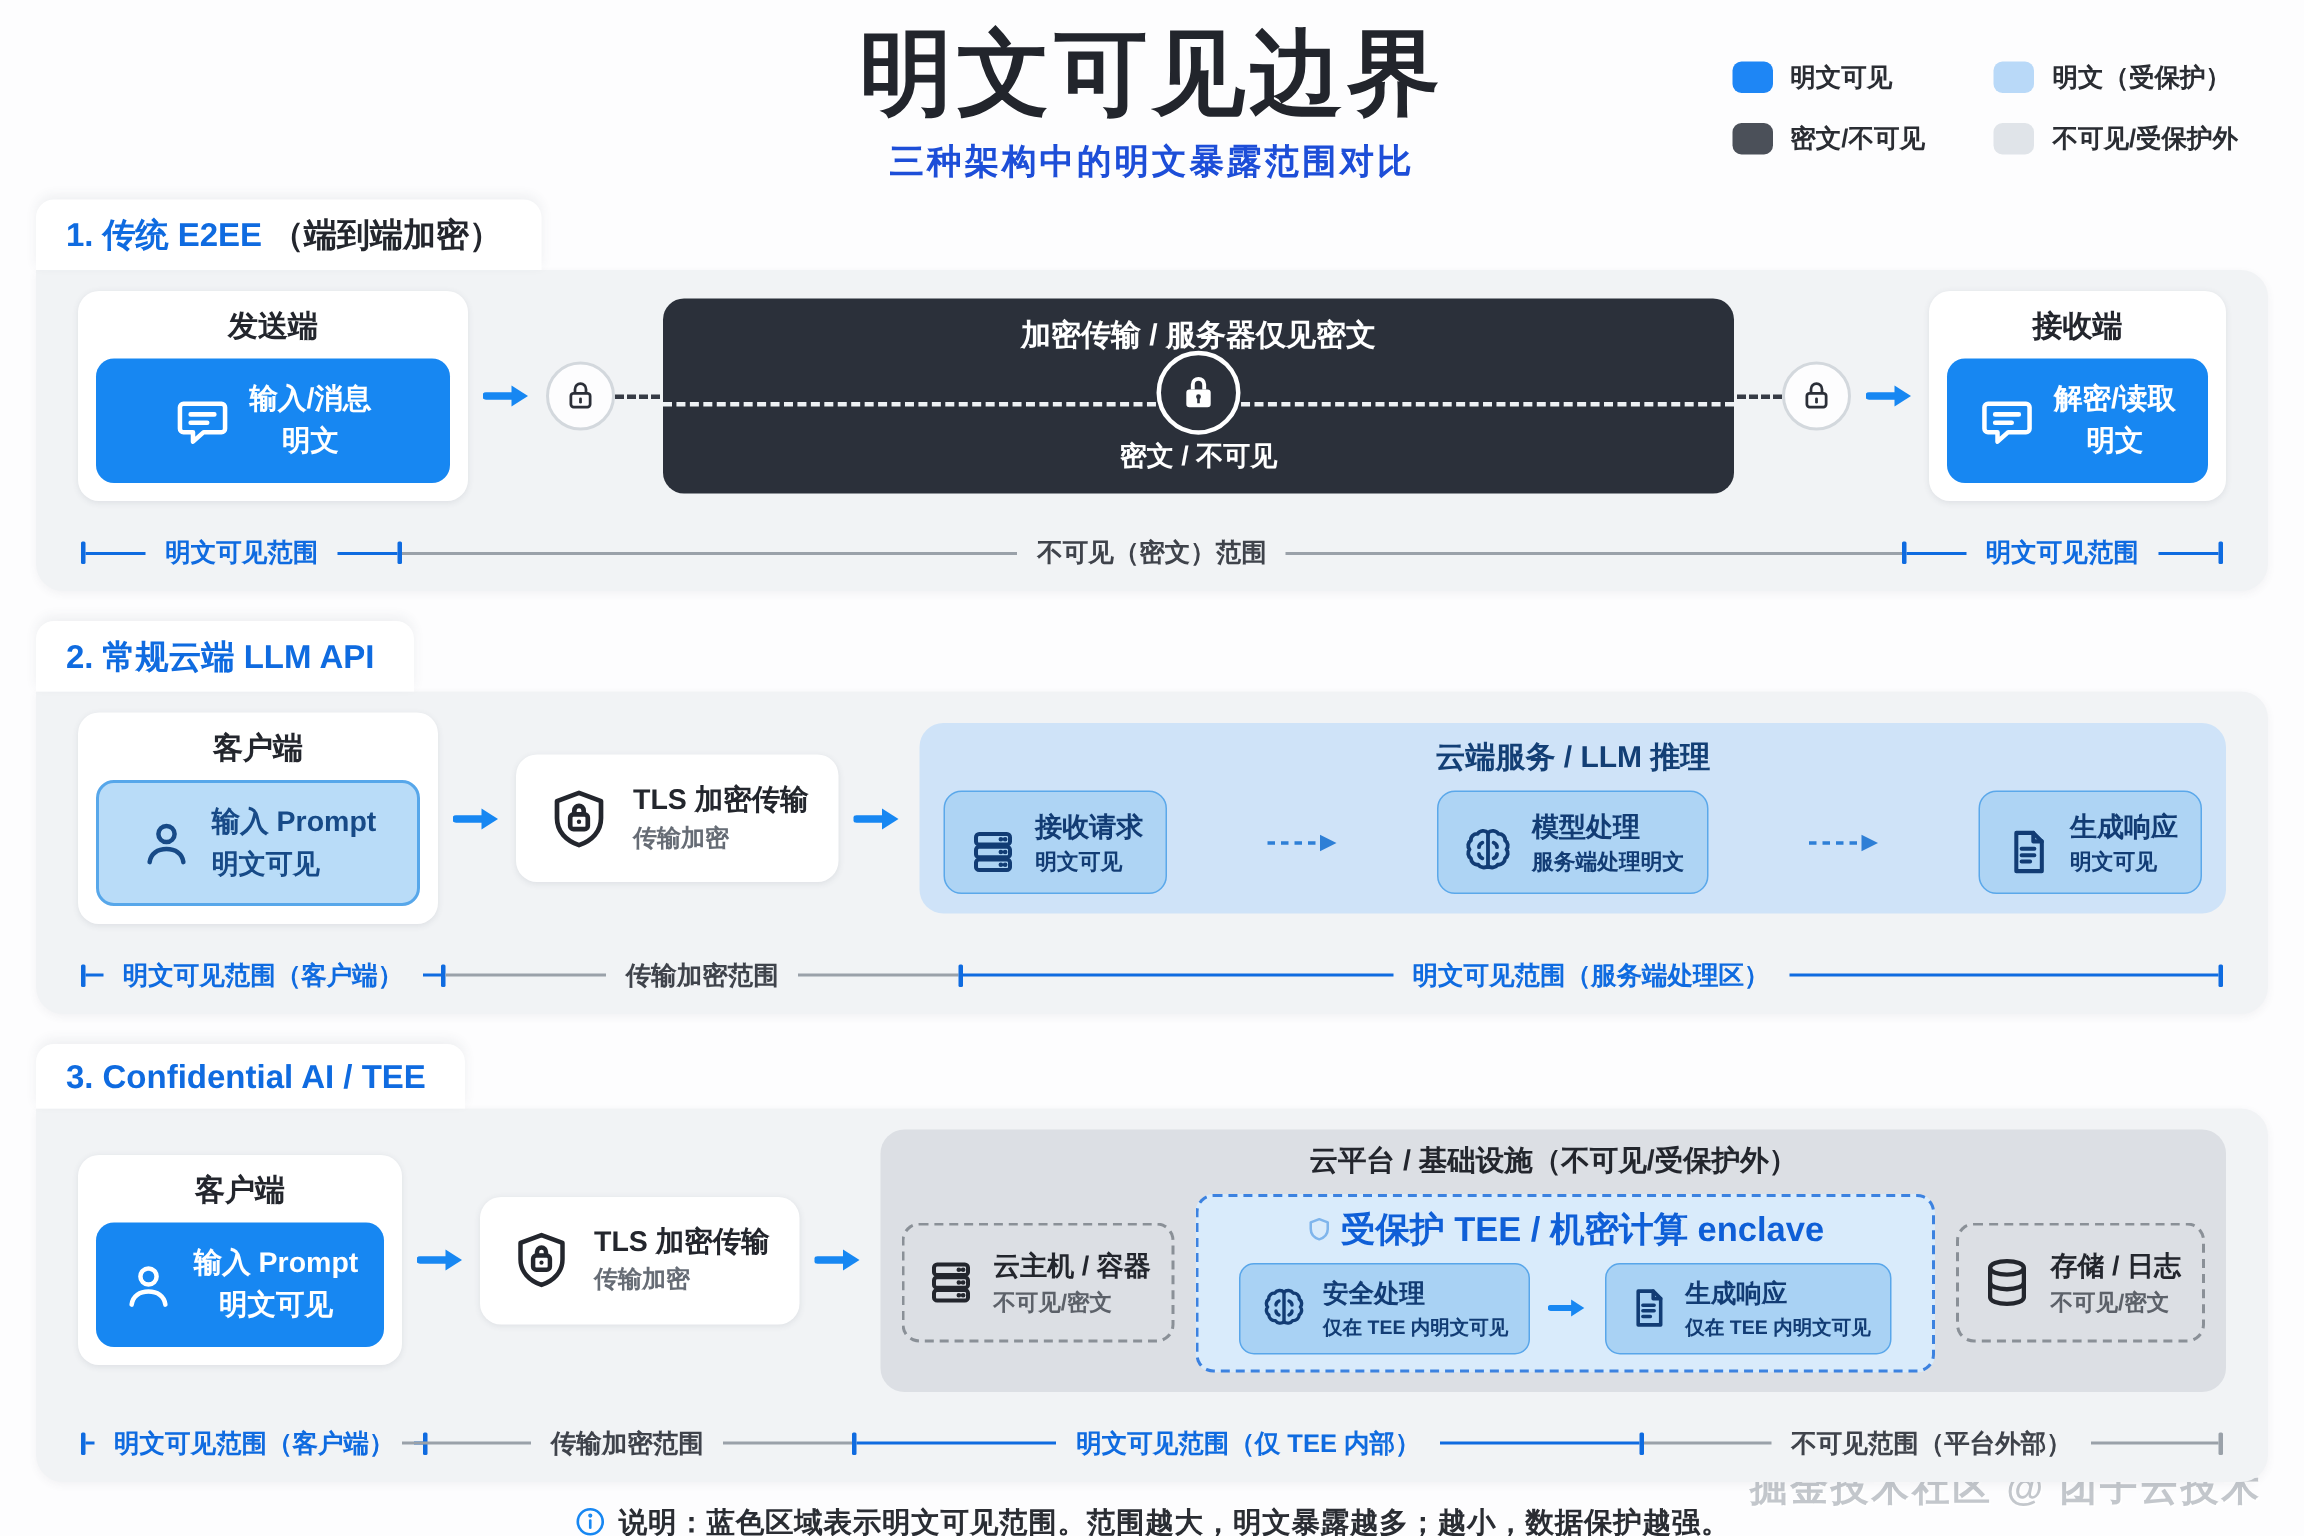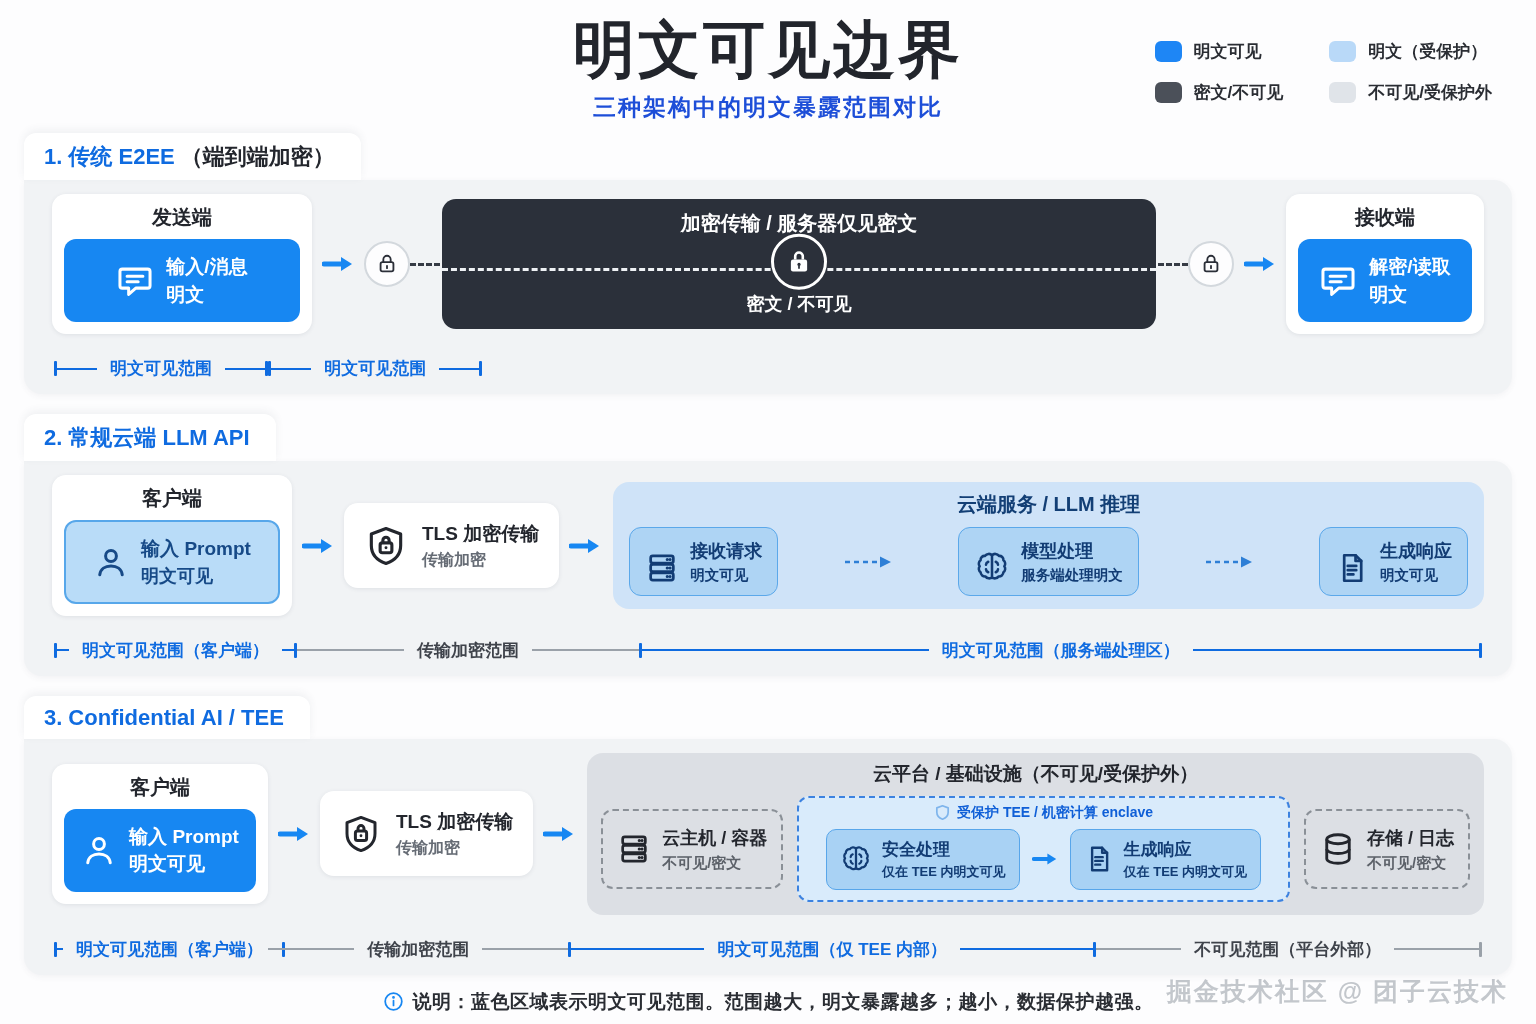--- a/index.html
+++ b/index.html
@@ -48,21 +48,21 @@
 
   
   .card {
     background:#ffffff; border-radius:14px; padding:10px 12px 12px 12px;
     box-shadow:0 1px 4px rgba(60,70,90,.10); text-align:center; flex:0 0 auto;
   }
   .card-title { font-size:20px; font-weight:800; color:#23262d; margin-bottom:8px; }
   .bluebox {
     background:#1787f2; border-radius:12px; color:#ffffff;
     display:flex; align-items:center; justify-content:center; gap:12px;
-    padding:14px 12px; text-align:left;
+    padding:14px 12px; text-align:center;
   }
   .bluebox .l1 { font-size:19px; font-weight:800; line-height:1.45; }
   .bluebox .l2 { font-size:19px; font-weight:800; line-height:1.45; }
   .lightbox {
     background:#b9dcf8; border:2px solid #57a7ea; border-radius:12px; color:#174a87;
     display:flex; align-items:center; justify-content:center; gap:12px;
     padding:13px 12px; text-align:left;
   }
   .lightbox .l1 { font-size:19px; font-weight:800; line-height:1.45; }
   .lightbox .l2 { font-size:18px; font-weight:800; line-height:1.45; }
@@ -132,21 +132,21 @@
     display:flex; align-items:center; gap:11px; color:#23262d; text-align:left; flex:0 0 auto;
   }
   .ghostbox .l1 { font-size:18px; font-weight:800; line-height:1.5; }
   .ghostbox .l2 { font-size:15px; font-weight:600; color:#5c6169; line-height:1.4; }
   .tee {
     flex:1 1 auto; border:2px dashed #3c82e0; background:#d9ebfb; border-radius:12px;
     padding:6px 12px 10px 12px;
   }
   .tee-title {
     display:flex; align-items:center; justify-content:center; gap:6px;
-    font-size:14px; font-weight:800; color:#0f5fd7; margin-bottom:7px;
+    font-size:23px; font-weight:800; color:#0f5fd7; margin-bottom:7px;
   }
   .tee-title .icon { color:#7fb5ec; }
   .tee-row { display:flex; align-items:center; justify-content:center; }
   .tee-node {
     background:#a9d2f4; border:1.5px solid #58a6ea; border-radius:10px; color:#123c74;
     display:flex; align-items:center; gap:10px; padding:8px 13px; text-align:left;
   }
   .tee-node .l1 { font-size:17px; font-weight:800; line-height:1.45; }
   .tee-node .l2 { font-size:13px; font-weight:700; line-height:1.4; }
   .tee-row .arrow { margin:0 12px; }
@@ -289,20 +289,25 @@
       </div>
     </div>
 
     <div class="measure">
       <div class="seg blue s1a">
           <i class="tick"></i>
           <i class="line"></i>
           <span>明文可见范围</span>
           <i class="line"></i>
           <i class="tick"></i>
+        </div>
+      <div class="seg gray s1b">
+          <i class="line"></i>
+          <span>不可见（密文）范围</span>
+          <i class="line"></i>
         </div>
       <div class="seg blue s1c">
           <i class="tick"></i>
           <i class="line"></i>
           <span>明文可见范围</span>
           <i class="line"></i>
           <i class="tick"></i>
         </div>
     </div>
   </div>

